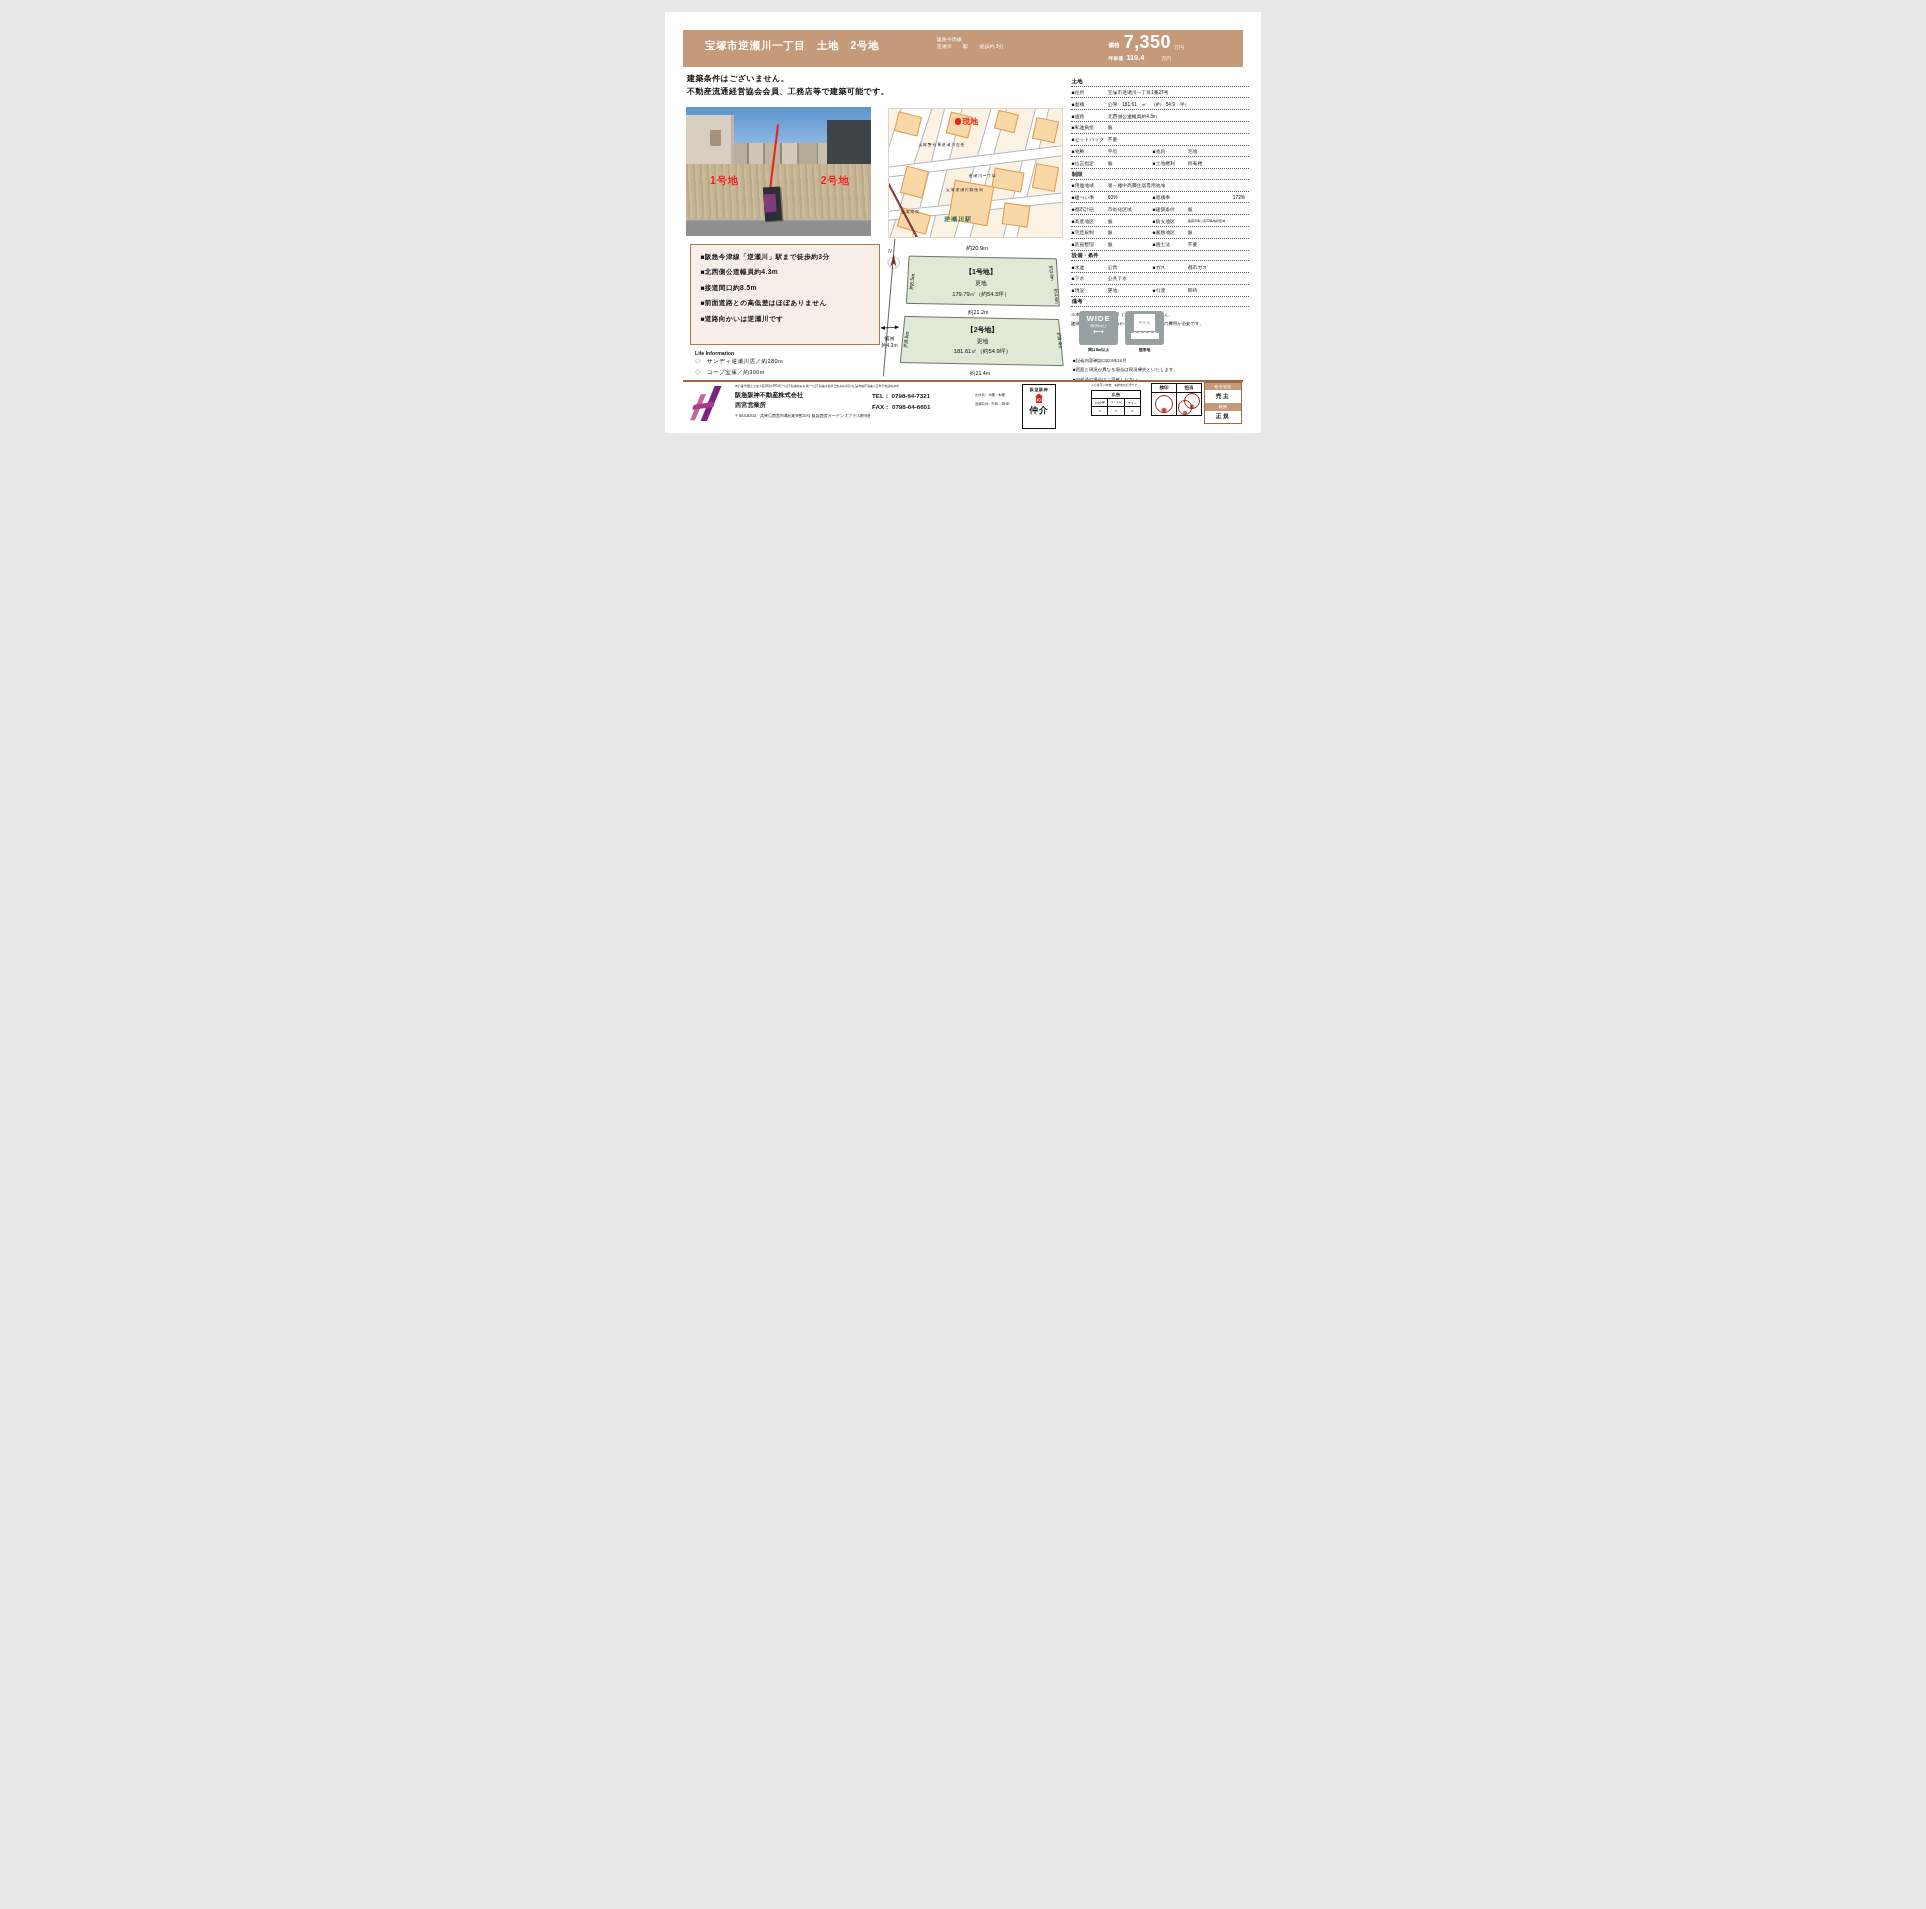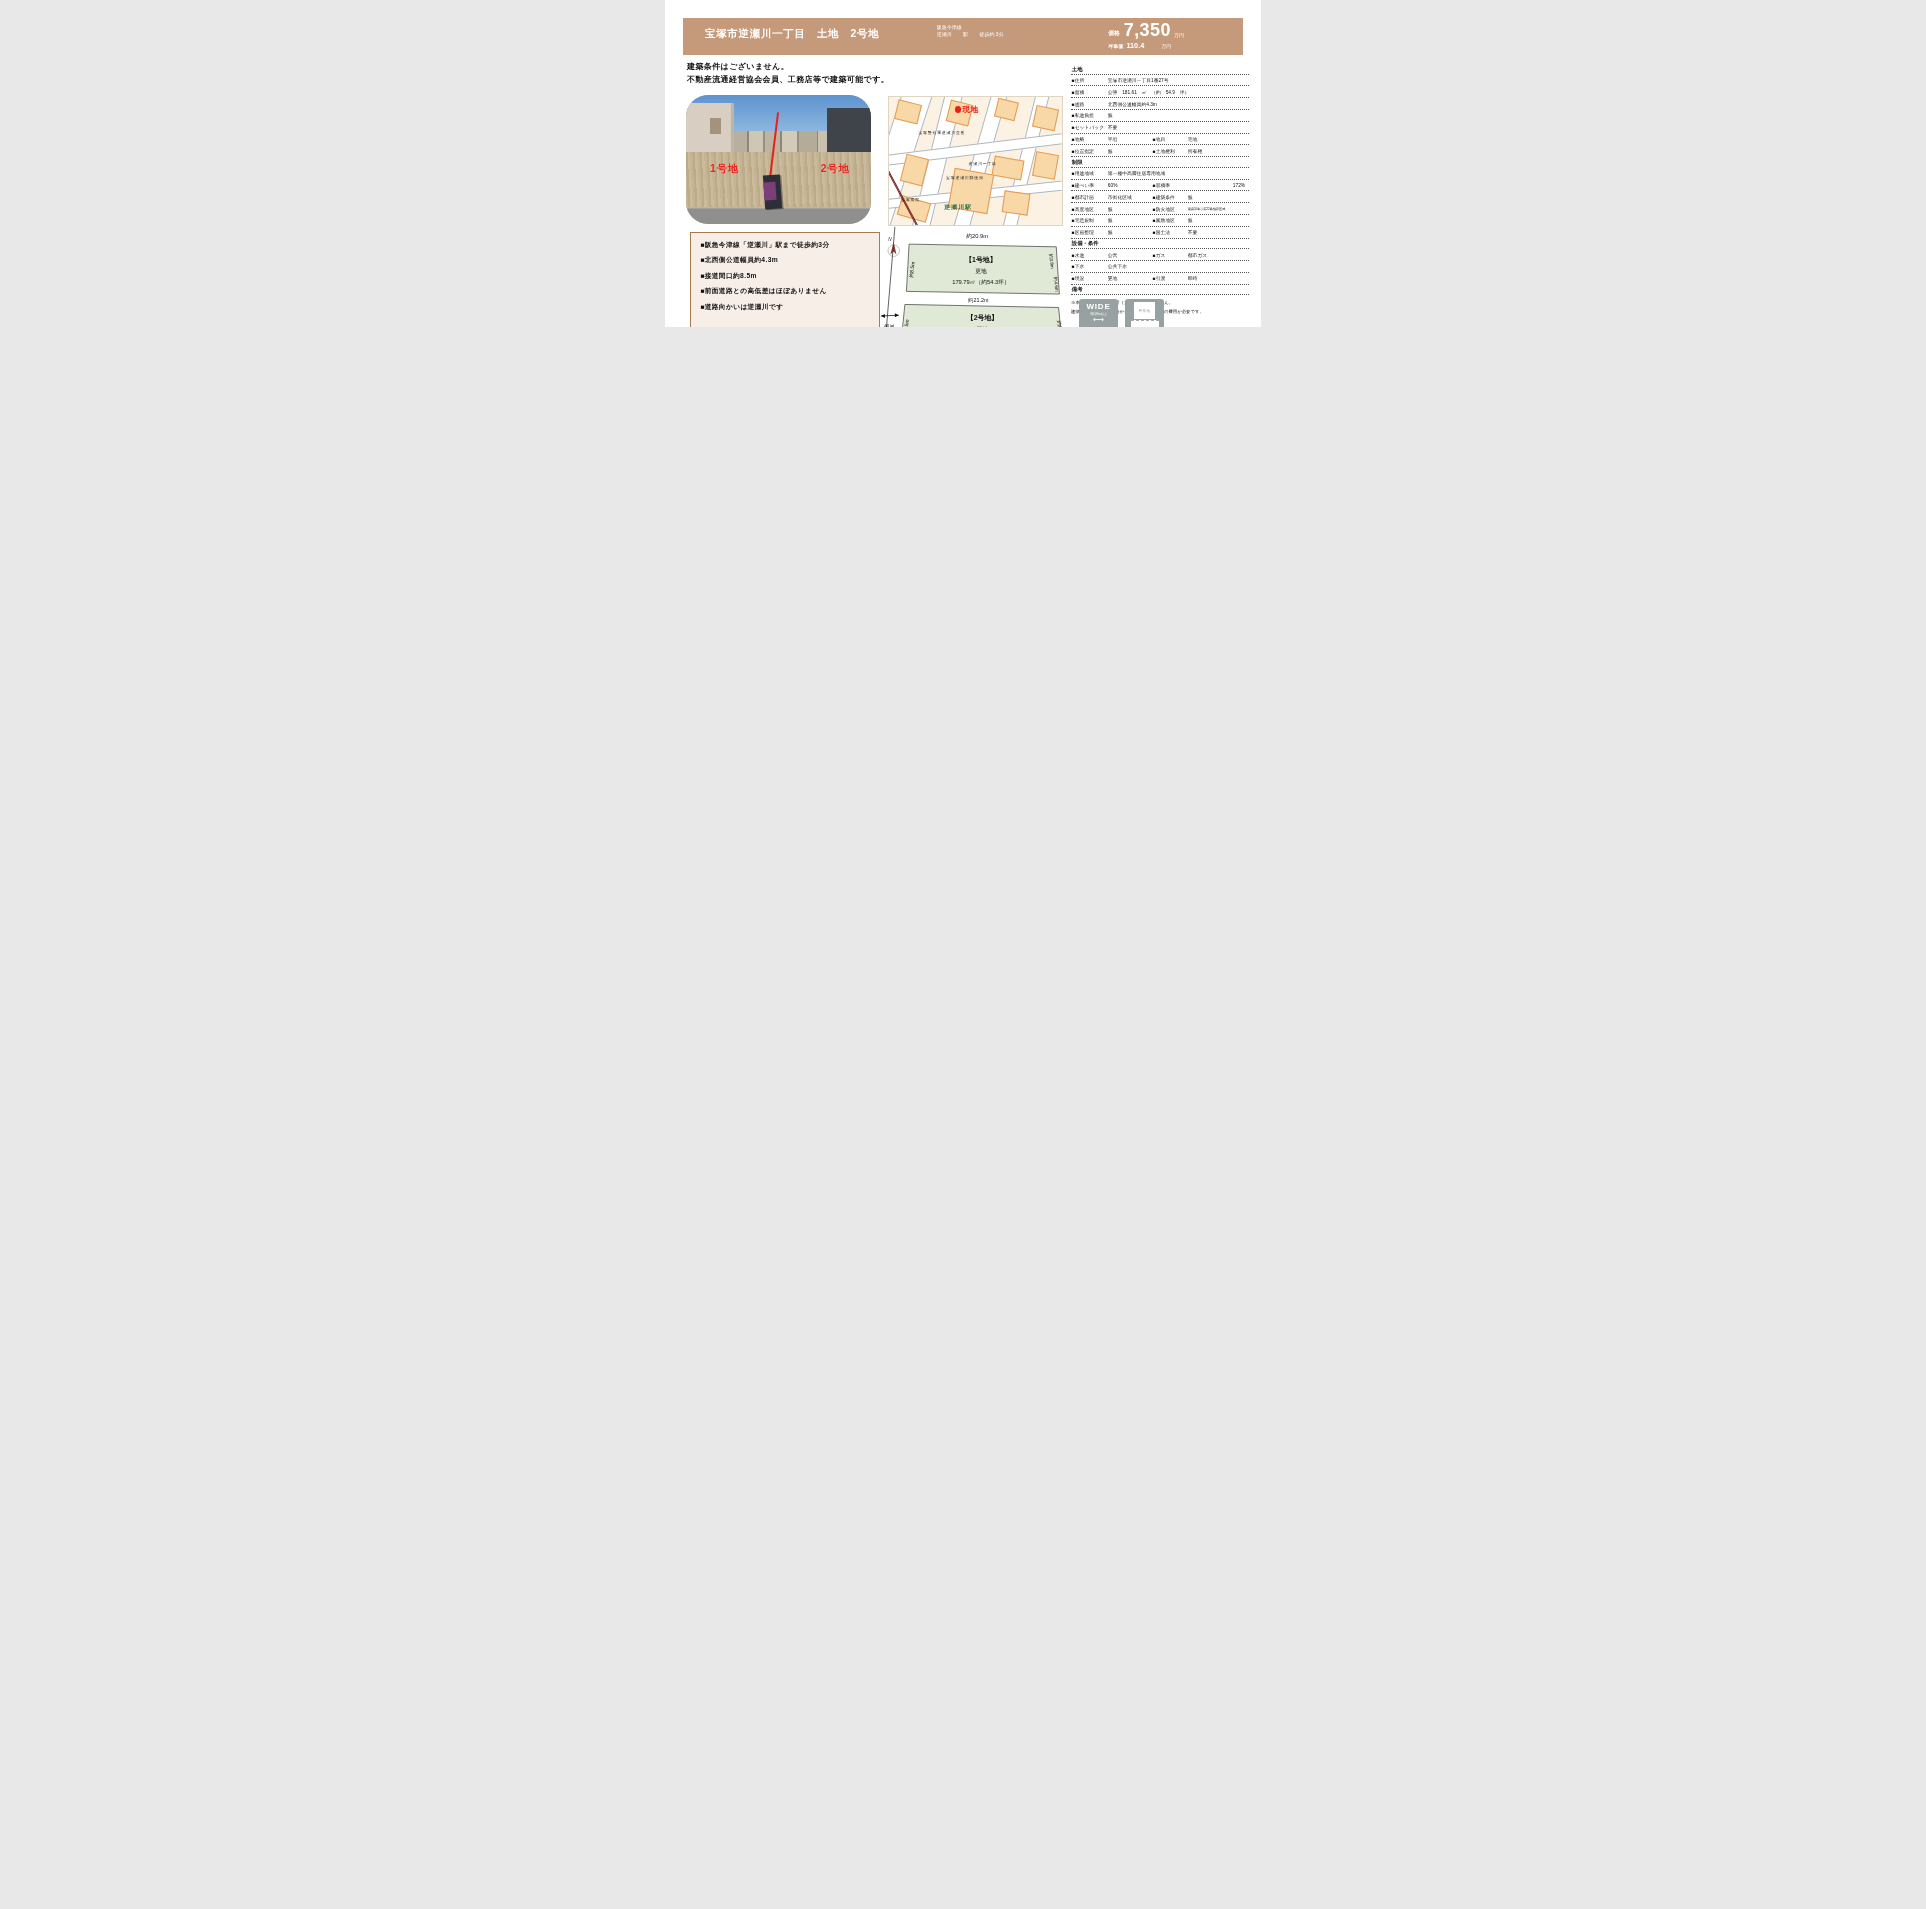--- a/index.html
+++ b/index.html
@@ -1,36 +1,36 @@
 <!DOCTYPE html>
 <html style="font-size:6.2px"><head>
 <meta charset="utf-8">
 <style>
   html,body{margin:0;padding:0;background:#e8e8e8;}
-  .page{position:relative;width:596px;height:327px;background:#fff;overflow:hidden;
-        font-family:"Liberation Sans",sans-serif;color:#111;margin:0 auto;}
+  .page{position:relative;width:596px;height:421px;background:#fff;overflow:hidden;
+        font-family:"Liberation Sans",sans-serif;color:#111;margin:12px auto;}
   
   .hdr{position:absolute;left:17.7px;top:17.7px;width:560px;height:37px;background:#c59a7b;}
   .hdr-title{position:absolute;left:22.3px;top:9.2px;font-size:10.4px;font-weight:bold;color:#fff;letter-spacing:0.8px;}
   .hdr-station{position:absolute;left:254px;top:6.2px;color:#fff;font-size:5px;line-height:1.5;}
   .hdr-station .st2 span{margin-right:10px;}
   .hdr-price{position:absolute;right:15.4px;top:2.3px;width:119px;color:#fff;}
   .pr1{display:flex;align-items:flex-end;justify-content:flex-start;}
   .pr1 .plabel{font-size:5.8px;font-weight:bold;margin-right:3.9px;padding-bottom:2.7px;}
   .pr1 .pval{font-size:18px;font-weight:bold;letter-spacing:0.4px;}
   .pr1 .punit{font-size:5px;margin-left:3.1px;padding-bottom:2.7px;}
   .pr2{display:flex;align-items:flex-end;margin-top:0px;}
   .pr2 .plabel{font-size:5px;font-weight:bold;margin-right:3.1px;padding-bottom:0.8px;}
   .pr2 .pval{font-size:7.3px;font-weight:bold;}
   .pr2 .punit{font-size:5px;margin-left:17px;padding-bottom:0.8px;}
   
   .intro{position:absolute;left:22px;top:60px;font-family:Liberation Mono, monospace;
          font-weight:bold;font-size:8px;line-height:1.65;letter-spacing:0.4px;}
   
-  .photo{position:absolute;left:21px;top:95px;width:185px;height:129px;overflow:hidden;background:#c7b99e;border-radius:22px;}
+  .photo{position:absolute;left:21px;top:95px;width:185px;height:129px;overflow:hidden;background:#c7b99e;}
   .sky{position:absolute;left:0;top:0;width:100%;height:44%;background:linear-gradient(#5d93cf,#a9cbe9);}
   .bldg-l{position:absolute;left:0;top:6%;width:26%;height:40%;background:#d8cfc2;box-shadow:inset -3.1px 0 0 #bfb5a6;}
   .bldg-win{position:absolute;left:13%;top:18%;width:6%;height:12%;background:#a3937d;}
   .houses{position:absolute;left:26%;top:28%;width:52%;height:18%;background:
       linear-gradient(90deg,#b8af9f 0 14%,#8d867b 14% 16%,#cfc6b4 16% 30%,#979086 30% 32%,#beb4a2 32% 48%,#8d867b 48% 50%,#d3cab8 50% 66%,#979086 66% 68%,#b5ab99 68% 86%,#8d867b 86% 88%,#c9c0ae 88% 100%);}
   .fence{position:absolute;right:0;top:10%;width:24%;height:46%;background:#3e444a;}
   .dirt{position:absolute;left:0;top:44%;width:100%;height:44%;
         background:repeating-linear-gradient(87deg,#c5b493 0 2.3px,#bcab8a 2.3px 4.6px,#cbbb9c 4.6px 7px);}
   .proad{position:absolute;left:0;bottom:0;width:100%;height:13%;background:#8f8f8d;
          box-shadow:inset 0 1.5px 0 #b5b5b2;}

